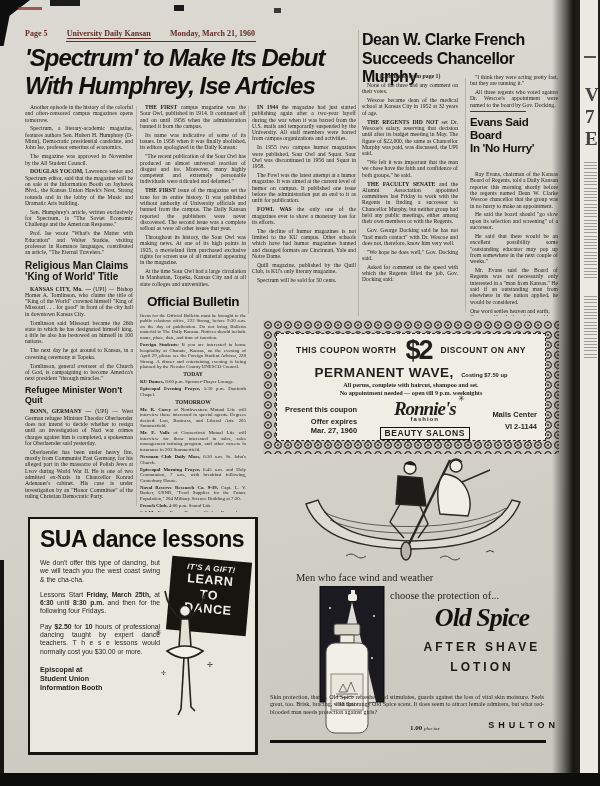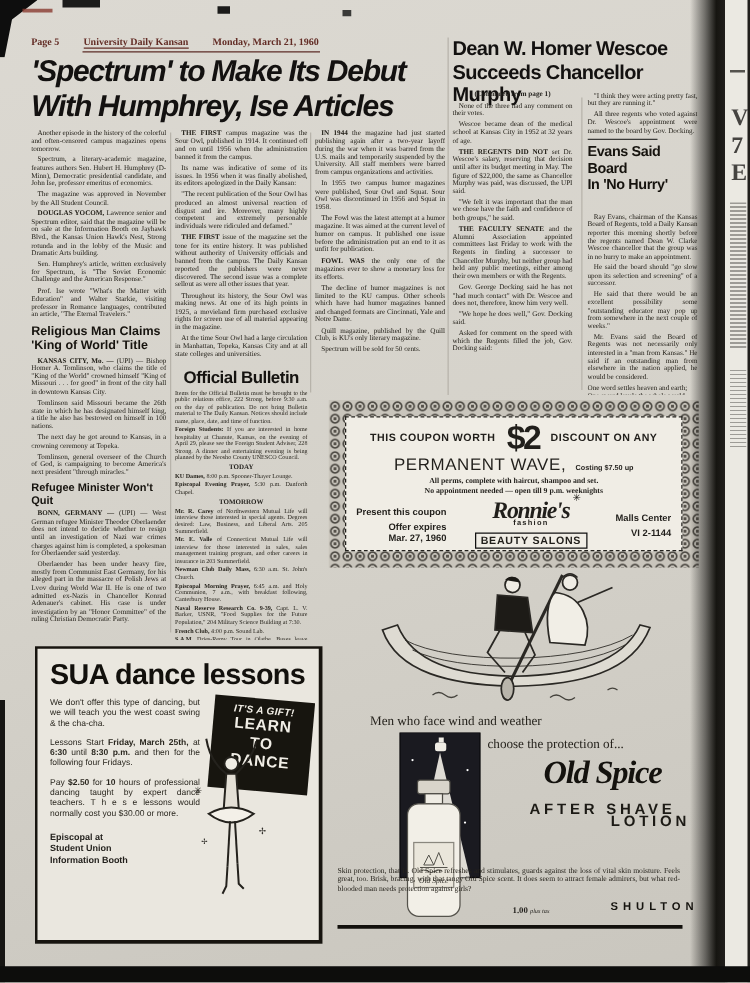--- a/index.html
+++ b/index.html
@@ -33,21 +33,21 @@
           background-color:#c9c5bc;
           background-image:radial-gradient(circle at 5px 5px,transparent 2.4px,#45423c 2.9px,#45423c 3.6px,transparent 4.3px),
                            radial-gradient(circle at 5px 5px,#55514a 1.1px,transparent 1.5px);
           background-size:10px 10px}
   #coupon-inner{width:100%;height:100%;background:#f0ede5;border:1.5px dashed #22201c;padding:4px 8px 3px;
                 display:flex;flex-direction:column}
   .cp-row1{display:flex;align-items:center;justify-content:center;gap:9px;font-family:"Liberation Sans",sans-serif}
   .cp-worth{font-weight:bold;font-size:8.5px;letter-spacing:.4px}
   .cp-amount{font-weight:bold;font-size:27px;line-height:24px;letter-spacing:-2px}
   .cp-row2{text-align:center;margin-top:1px;font-family:"Liberation Sans",sans-serif}
-  .cp-product{font-weight:normal;font-size:13.5px;letter-spacing:.5px}
+  .cp-product{font-weight:bold;font-size:13.5px;letter-spacing:.5px}
   .cp-costing{font-weight:bold;font-size:5.8px;margin-left:3px}
   .cp-line{text-align:center;font:bold 6.2px/7.6px "Liberation Serif",serif}
   .cp-row5{display:flex;justify-content:space-between;align-items:center;margin-top:4px;flex:1}
   .cp-left,.cp-right{font:bold 7.5px/9px "Liberation Sans",sans-serif;text-align:right}
   .cp-logo{text-align:center;position:relative;width:112px}
   .cp-star{position:absolute;right:16px;top:-6px;font-size:8px}
   .cp-brand{font:italic bold 19px/17px "Liberation Serif",serif;letter-spacing:-1px}
   .cp-fashion{font:bold 6px/6px "Liberation Sans",sans-serif;letter-spacing:1px;margin-top:-1px}
   .cp-box{display:inline-block;border:1.5px solid #111;padding:0 4px;font:bold 8.5px/11px "Liberation Sans",sans-serif;letter-spacing:.6px;margin-top:1px}
   
@@ -61,21 +61,21 @@
   #sua-sign .gift{font:italic bold 8px/9px "Liberation Sans",sans-serif;letter-spacing:.3px}
   #sua-sign .word{font:bold 12.5px/14.5px "Liberation Sans",sans-serif;letter-spacing:.6px}
   
   #oldspice{position:absolute;left:262px;top:454px;width:297px;height:314px;overflow:hidden}
   #os-tag1{position:absolute;left:34px;top:118px;font:10.5px "Liberation Serif",serif;color:#26231d}
   #os-tag2{position:absolute;left:128px;top:136px;font:10.5px "Liberation Serif",serif;color:#26231d}
   #os-brand{position:absolute;left:150px;top:150px;width:140px;text-align:center;
             font:italic bold 26px/28px "Liberation Serif",serif;letter-spacing:-1px;color:#14120e}
   #os-line1{position:absolute;left:150px;top:186px;width:140px;text-align:center;
             font:bold 12px "Liberation Sans",sans-serif;letter-spacing:3px;color:#1c1a15}
-  #os-line2{position:absolute;left:150px;top:196px;width:140px;text-align:right;
+  #os-line2{position:absolute;left:150px;top:206px;width:140px;text-align:center;
             font:bold 12px "Liberation Sans",sans-serif;letter-spacing:3px;color:#1c1a15}
   #os-body{position:absolute;left:8px;top:240px;width:274px;font:6.1px/7.4px "Liberation Serif",serif;text-align:justify;color:#26231c}
   #os-price{position:absolute;left:148px;top:270px;font:bold 7px "Liberation Serif",serif}
   #os-price i{font-weight:normal;font-size:5px}
   #os-company{position:absolute;right:0;top:266px;font:bold 9px "Liberation Sans",sans-serif;letter-spacing:4px;color:#16140f}
   #os-rule{position:absolute;left:8px;top:286px;width:276px;height:2.5px;background:#12100c}
   
   #blob-tl{position:absolute;left:0;top:0;width:30px;height:46px;background:#0e0e0e;
            clip-path:polygon(0 0,100% 0,32% 34%,12% 100%,0 100%)}
   #gutter{position:absolute;left:552px;top:0;width:30px;height:786px;
@@ -161,21 +161,21 @@
     <p class="bp"><b>IN 1944</b><span> the magazine had just started publishing again after a two-year layoff during the war when it was barred from the U.S. mails and temporarily suspended by the University. All staff members were barred from campus organizations and activities.</span></p>
     <p class="bp"><b></b><span>In 1955 two campus humor magazines were published, Sour Owl and Squat. Sour Owl was discontinued in 1956 and Squat in 1958.</span></p>
     <p class="bp"><b></b><span>The Fowl was the latest attempt at a humor magazine. It was aimed at the current level of humor on campus. It published one issue before the administration put an end to it as unfit for publication.</span></p>
     <p class="bp"><b>FOWL WAS</b><span> the only one of the magazines ever to show a monetary loss for its efforts.</span></p>
     <p class="bp"><b></b><span>The decline of humor magazines is not limited to the KU campus. Other schools which have had humor magazines banned and changed formats are Cincinnati, Yale and Notre Dame.</span></p>
     <p class="bp"><b></b><span>Quill magazine, published by the Quill Club, is KU's only literary magazine.</span></p>
     <p class="bp"><b></b><span>Spectrum will be sold for 50 cents.</span></p>
   </section>
 
   <h1 id="wescoe-head">
-    <div>Dean W. Homer Wescoe</div>
+    <div>Dean W. Clarke French</div>
     <div>Succeeds Chancellor Murphy</div>
   </h1>
 
   <section class="col" style="left:362px;top:72px;width:96px;height:244px">
     <div style="text-align:center;font:bold 5.8px/8px 'Liberation Serif',serif;margin-bottom:2px">(Continued from page 1)</div>
     <p class="bp"><b></b><span>None of the three had any comment on their votes.</span></p>
     <p class="bp"><b></b><span>Wescoe became dean of the medical school at Kansas City in 1952 at 32 years of age.</span></p>
     <p class="bp"><b>THE REGENTS DID NOT</b><span> set Dr. Wescoe's salary, reserving that decision until after its budget meeting in May. The figure of $22,000, the same as Chancellor Murphy was paid, was discussed, the UPI said.</span></p>
     <p class="bp"><b></b><span>"We felt it was important that the man we chose have the faith and confidence of both groups," he said.</span></p>
     <p class="bp"><b>THE FACULTY SENATE</b><span> and the Alumni Association appointed committees last Friday to work with the Regents in finding a successor to Chancellor Murphy, but neither group had held any public meetings, either among their own members or with the Regents.</span></p>

